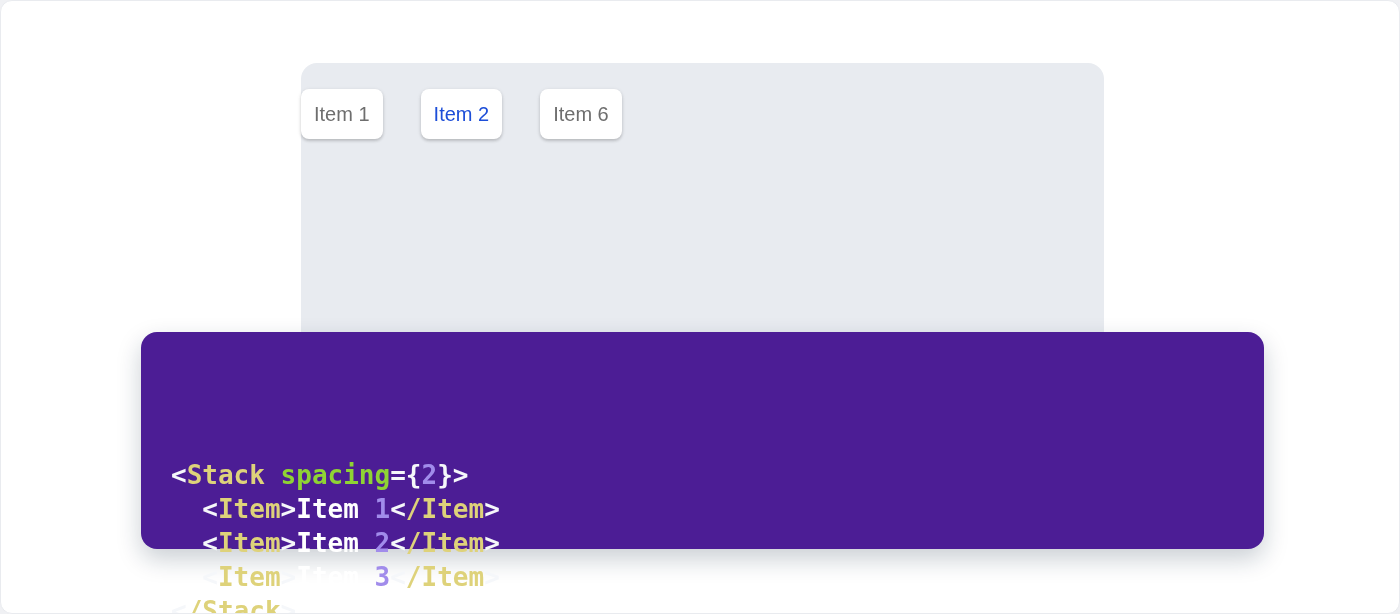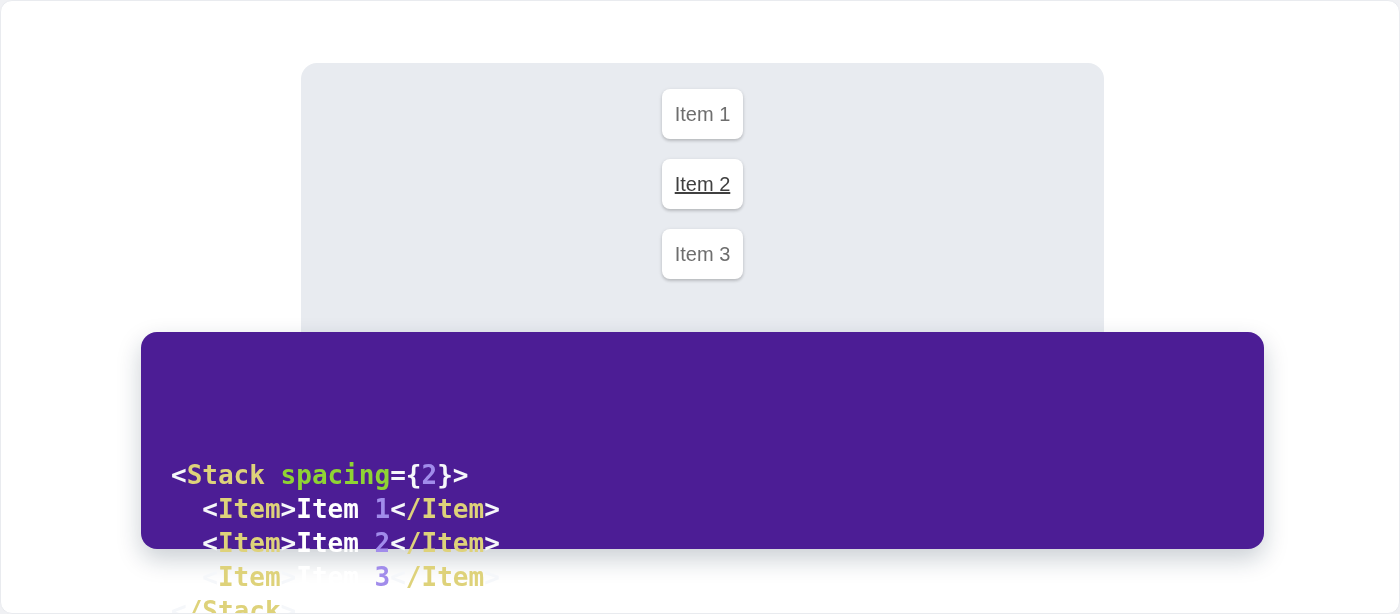--- a/index.html
+++ b/index.html
@@ -36,23 +36,22 @@
     background: #e8ebf0;
     border-radius: 16px;
     z-index: 1;
   }
   .stack {
     position: absolute;
     left: 0;
     right: 0;
     top: 26px;
     display: flex;
-    flex-direction: column;
     align-items: center;
-    gap: 20px;
+    gap: 38px;
   }
   .item-card {
     min-width: 81px;
     height: 50px;
     box-sizing: border-box;
     padding: 0 13px;
     background: #ffffff;
     border-radius: 8px;
     display: flex;
     align-items: center;
@@ -88,22 +87,22 @@
 </head>
 <body style="background: rgb(240, 241, 244);">
 
 <div class="stage">
   <div class="page-card" style="background: rgb(255, 255, 255);">
 
     <div class="demo-panel" style="background: rgb(232, 235, 240);">
       <div class="stack">
 
       <div class="item-card" style="color: rgb(110, 110, 110);">Item 1</div>
-          <div class="item-card" style="color: #404040; text-decoration: underline;">Item 2</div>
-          <div class="item-card" style="color: rgb(110, 110, 110);">Item 3</div>
+          <div class="item-card" style="color: #1d4ed8;">Item 2</div>
+          <div class="item-card" style="color: rgb(110, 110, 110);">Item 6</div>
         </div>
     </div>
 
     <div class="code-block" style="background: #4c1d95;">
       <div class="code-lines">
         
       <div class="code-line"><span style="color: rgb(245, 247, 250);">&lt;</span><span style="color: rgb(222, 210, 122);">Stack</span><span style="color: rgb(255, 255, 255);"> </span><span style="color: rgb(143, 211, 52);">spacing</span><span style="color: rgb(245, 247, 250);">={</span><span style="color: rgb(161, 140, 235);">2</span><span style="color: rgb(245, 247, 250);">}&gt;</span></div><div class="code-line"><span style="color: rgb(255, 255, 255);">  </span><span style="color: rgb(245, 247, 250);">&lt;</span><span style="color: rgb(222, 210, 122);">Item</span><span style="color: rgb(245, 247, 250);">&gt;</span><span style="color: rgb(255, 255, 255);">Item </span><span style="color: rgb(161, 140, 235);">1</span><span style="color: rgb(245, 247, 250);">&lt;</span><span style="color: rgb(222, 210, 122);">/Item</span><span style="color: rgb(245, 247, 250);">&gt;</span></div><div class="code-line"><span style="color: rgb(255, 255, 255);">  </span><span style="color: rgb(245, 247, 250);">&lt;</span><span style="color: rgb(222, 210, 122);">Item</span><span style="color: rgb(245, 247, 250);">&gt;</span><span style="color: rgb(255, 255, 255);">Item </span><span style="color: rgb(161, 140, 235);">2</span><span style="color: rgb(245, 247, 250);">&lt;</span><span style="color: rgb(222, 210, 122);">/Item</span><span style="color: rgb(245, 247, 250);">&gt;</span></div><div class="code-line"><span style="color: rgb(255, 255, 255);">  </span><span style="color: rgb(245, 247, 250);">&lt;</span><span style="color: rgb(222, 210, 122);">Item</span><span style="color: rgb(245, 247, 250);">&gt;</span><span style="color: rgb(255, 255, 255);">Item </span><span style="color: rgb(161, 140, 235);">3</span><span style="color: rgb(245, 247, 250);">&lt;</span><span style="color: rgb(222, 210, 122);">/Item</span><span style="color: rgb(245, 247, 250);">&gt;</span></div><div class="code-line"><span style="color: rgb(245, 247, 250);">&lt;</span><span style="color: rgb(222, 210, 122);">/Stack</span><span style="color: rgb(245, 247, 250);">&gt;</span></div></div>
     </div>
 
   </div>

